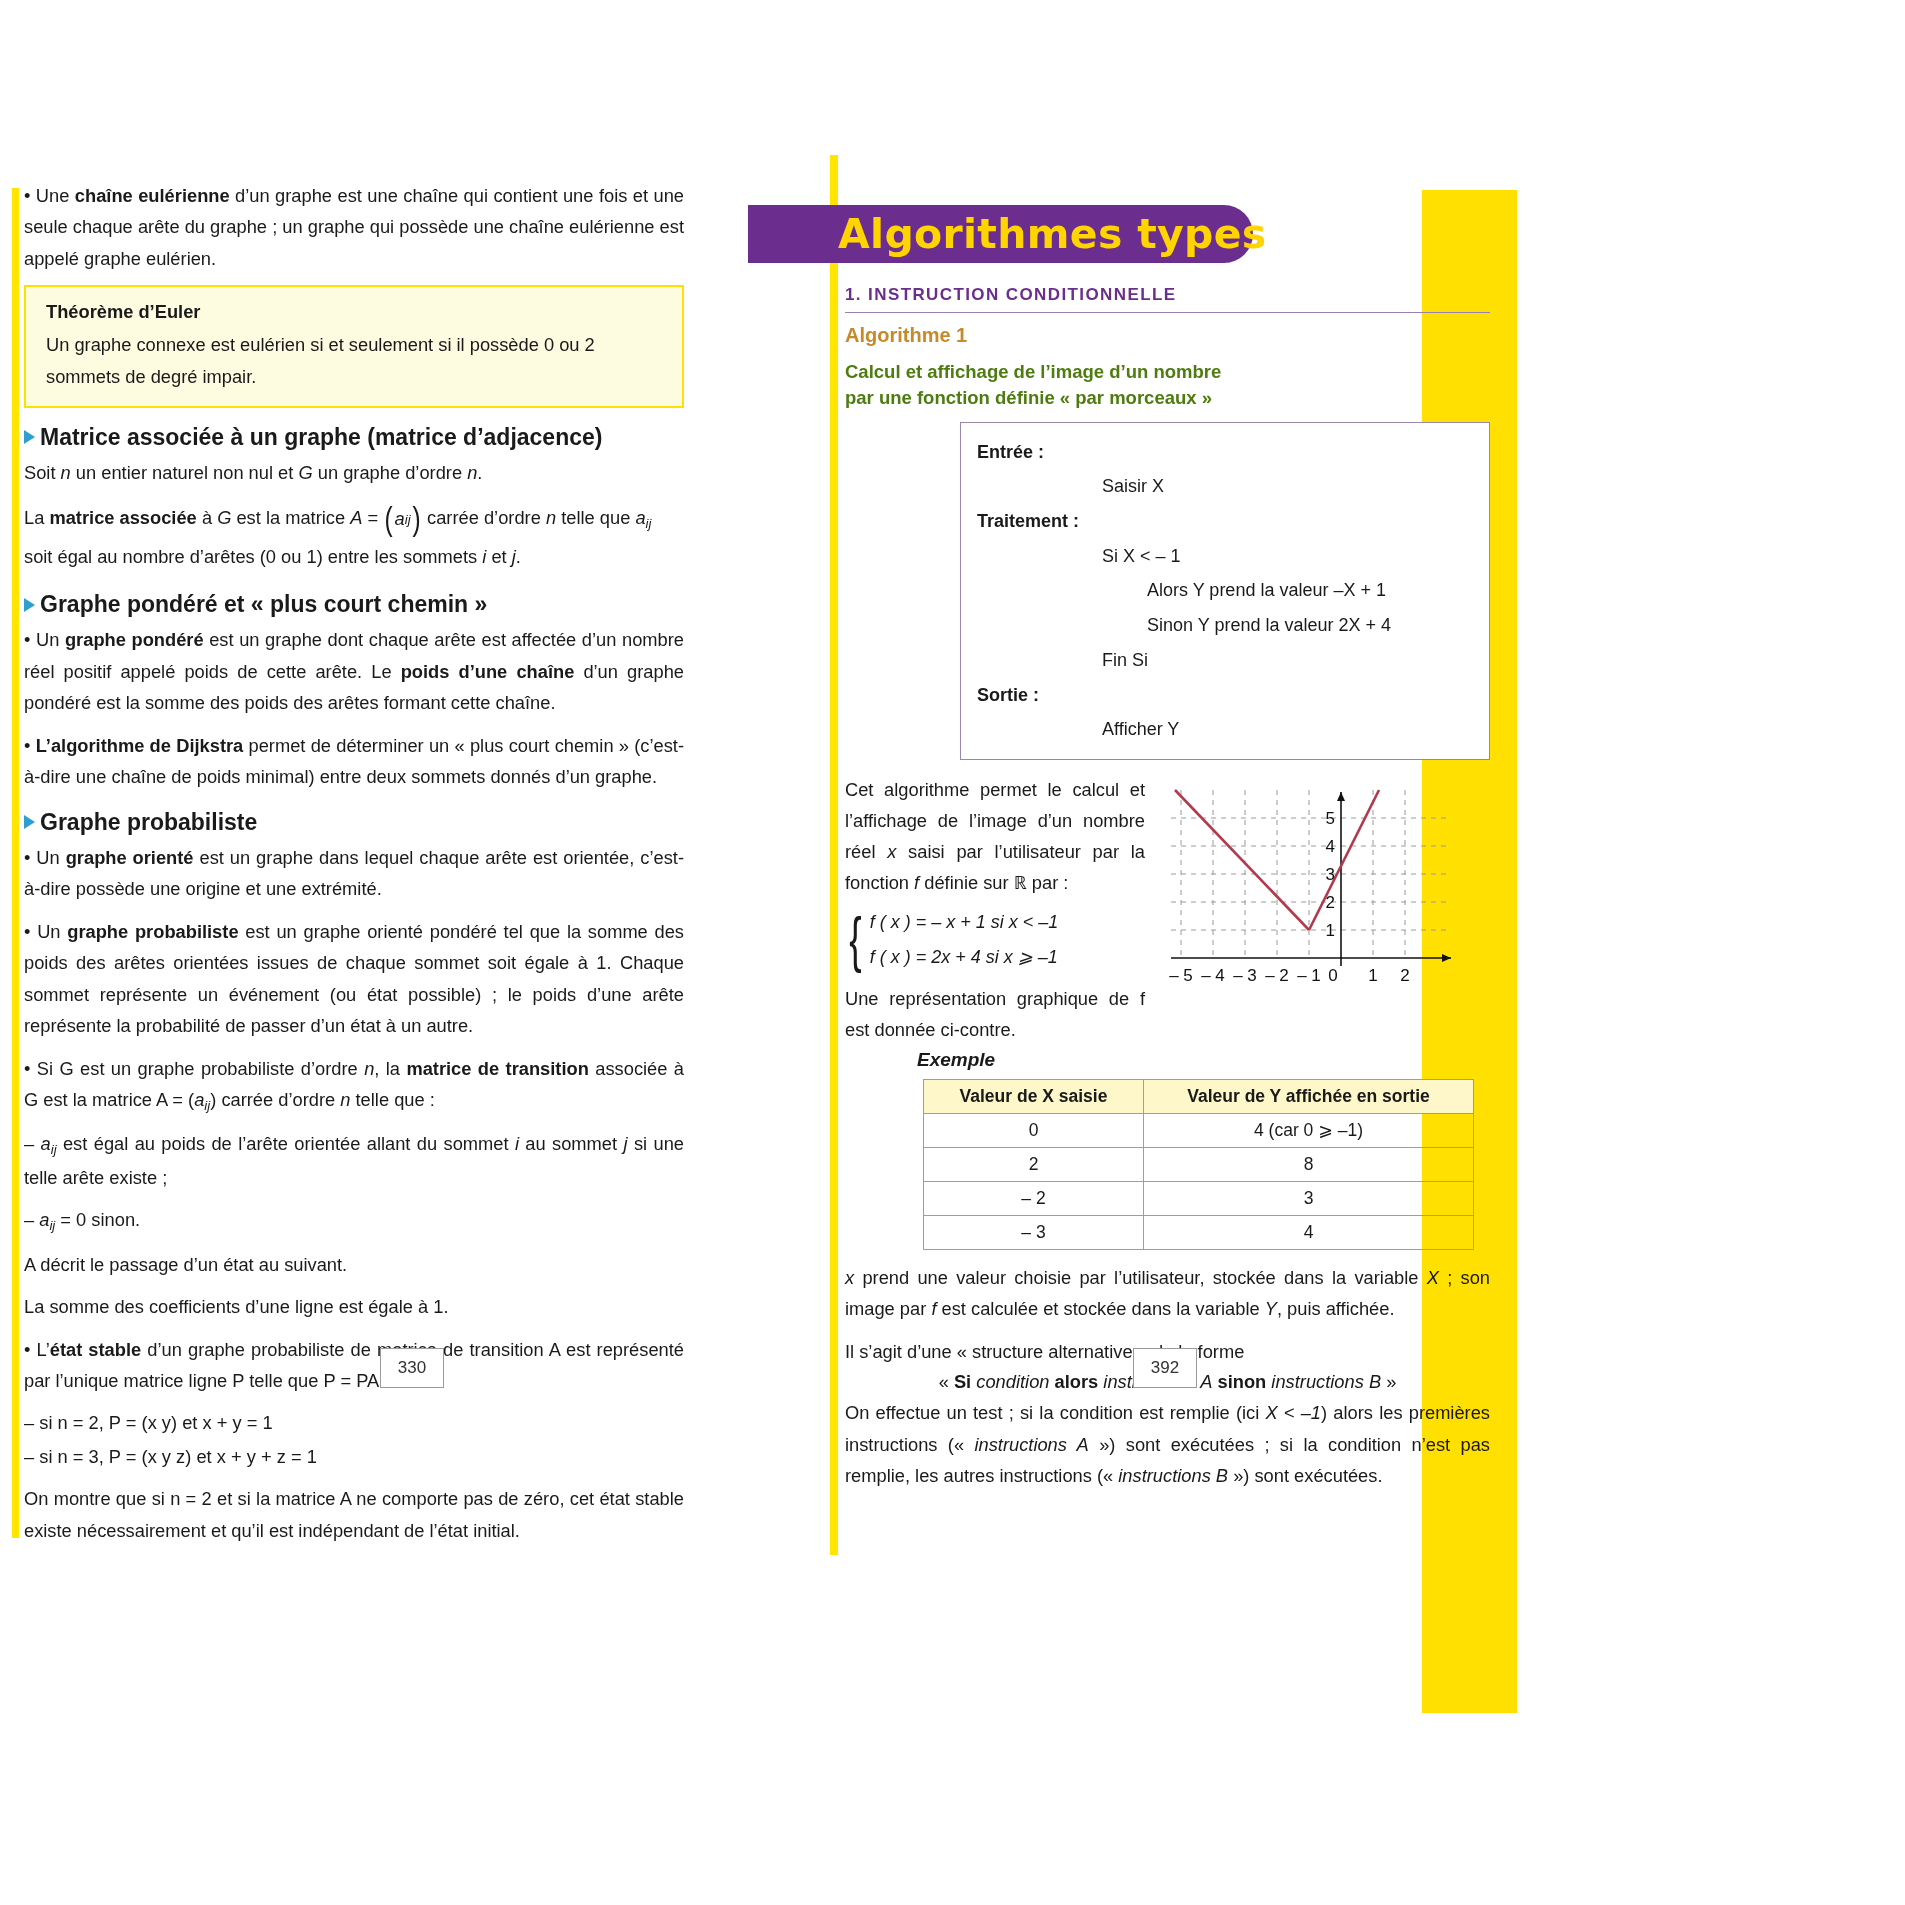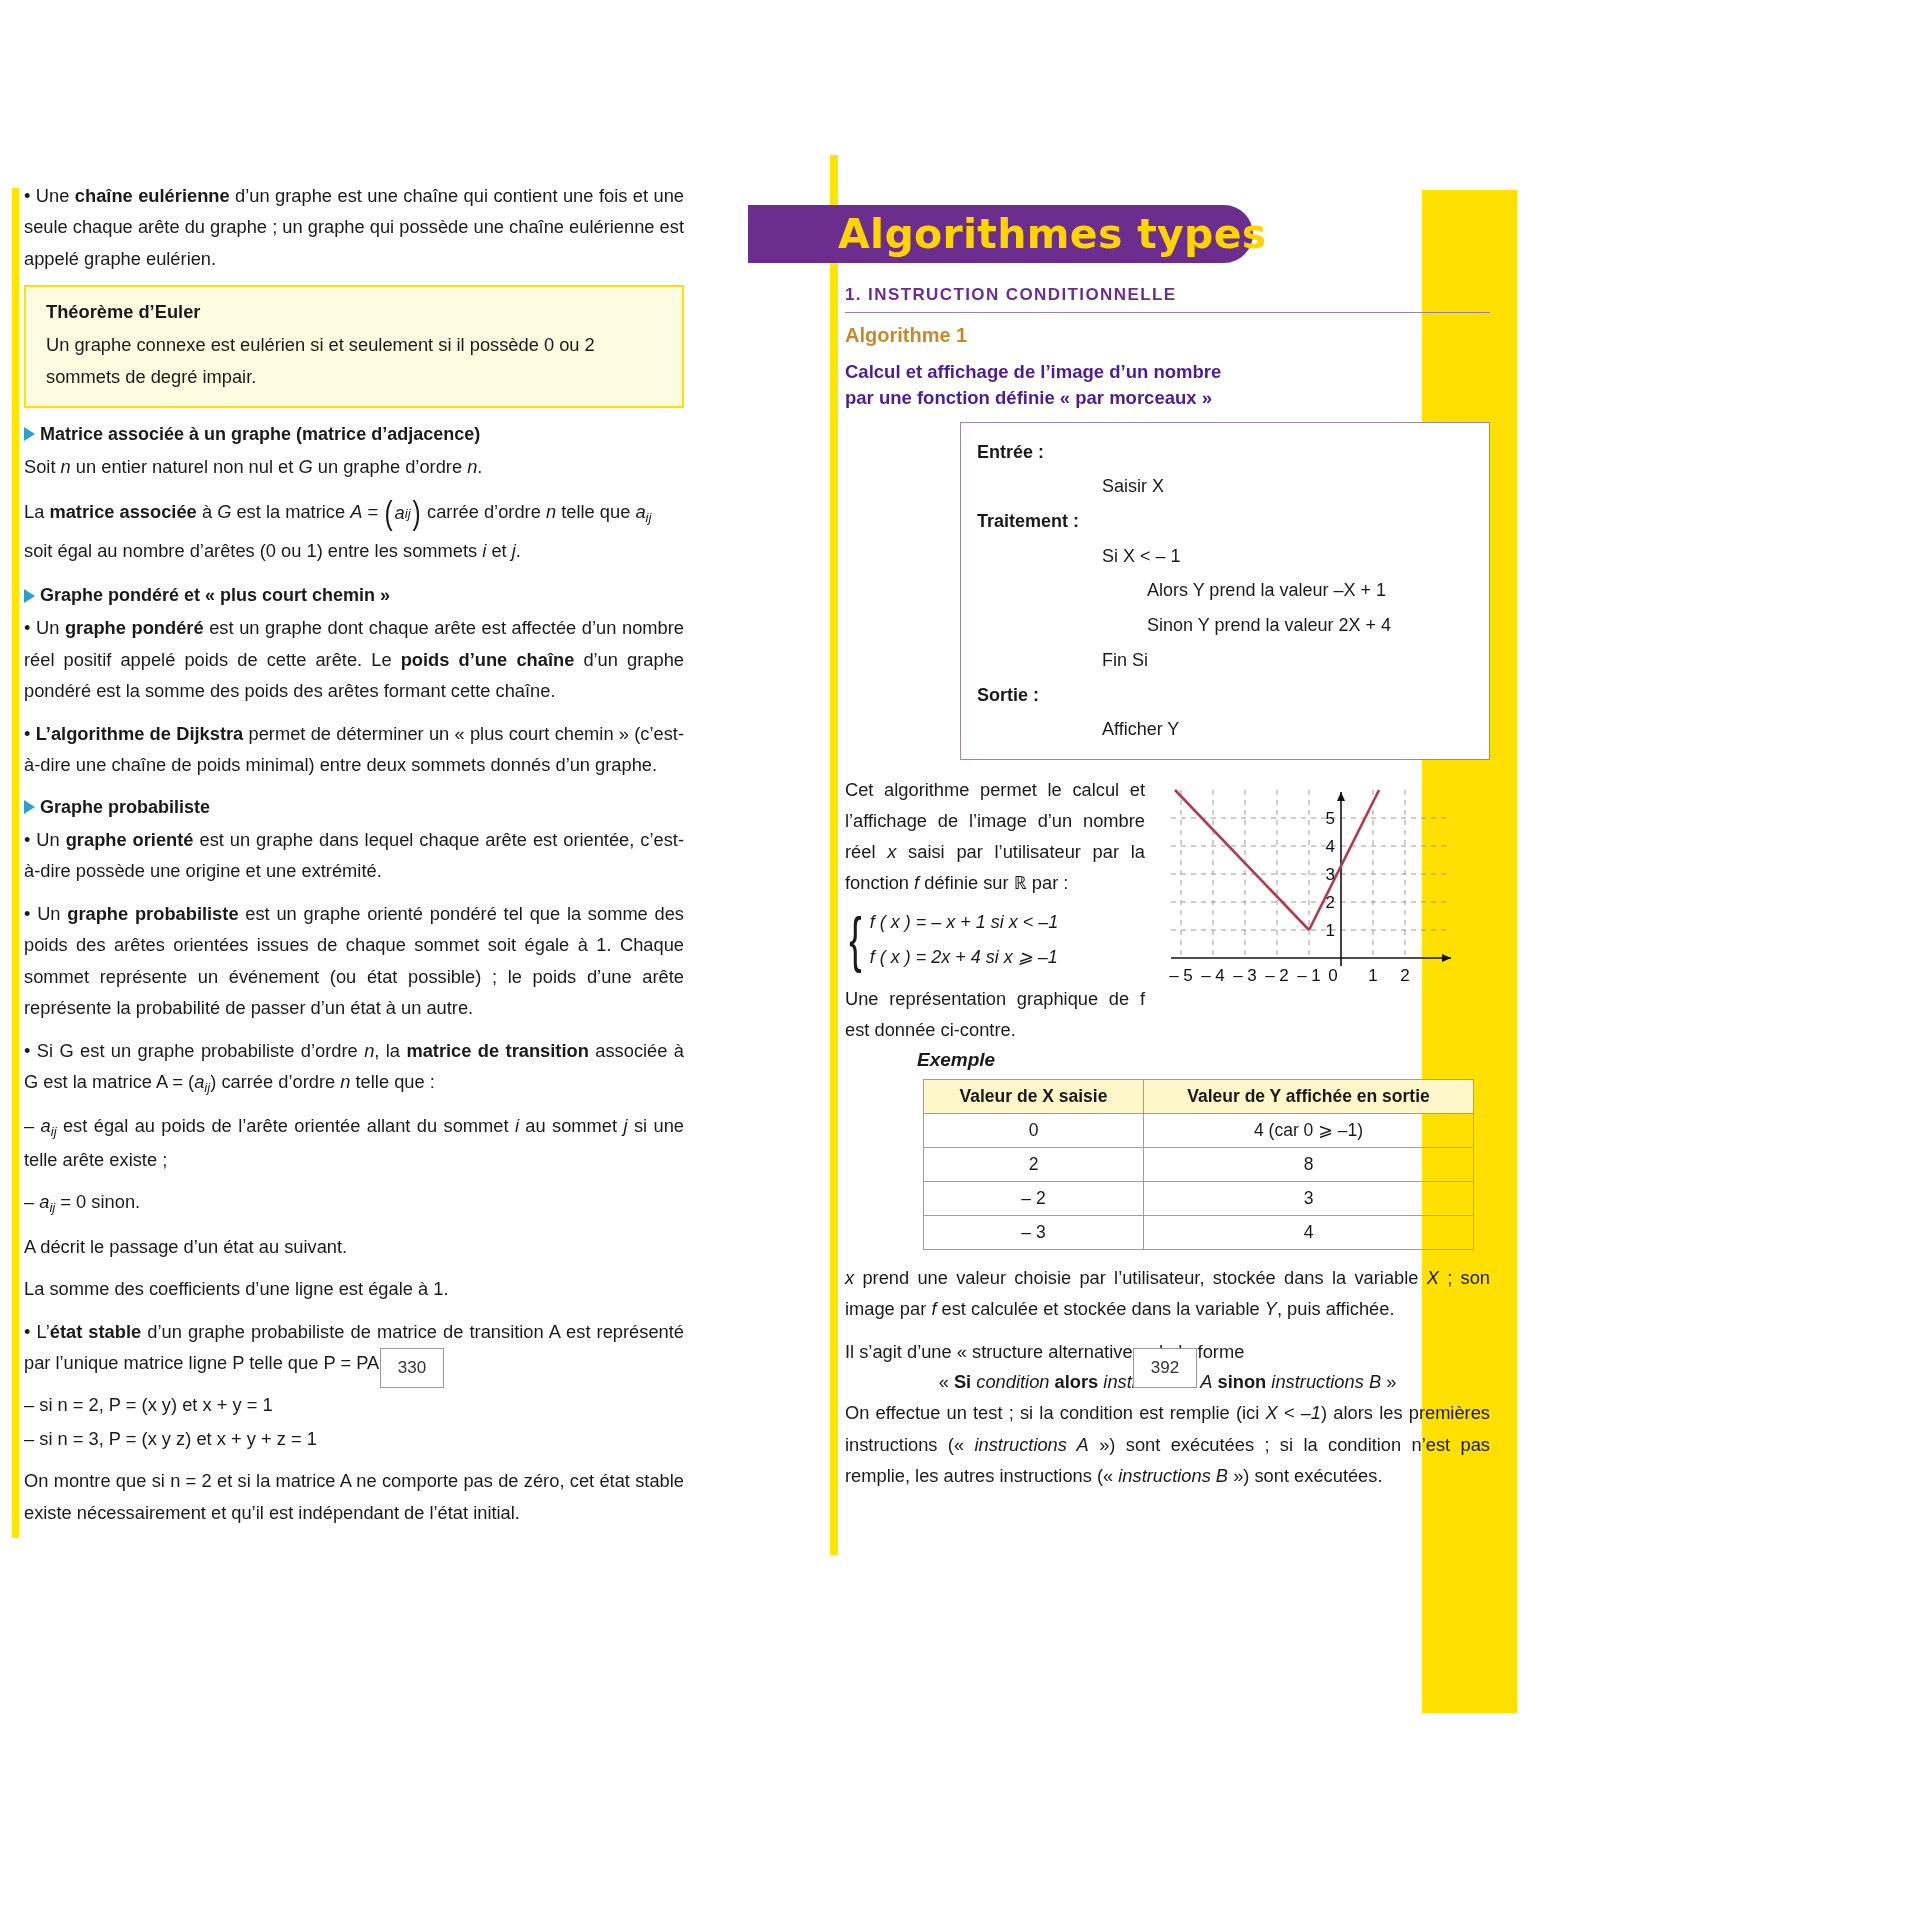--- a/index.html
+++ b/index.html
@@ -50,21 +50,21 @@
     border:2px solid #ffe000;
     background:#fdfbe0;
     padding:14px 20px 14px 20px;
     margin:8px 0 8px 0;
   }
   .theorem-title { font-weight:700; font-size:18.3px; margin-bottom:6px; }
   .theorem-body  { font-size:18.3px; line-height:1.70; }
 
   
   .arrow-head {
-    font-weight:700; font-size:18px;
+    font-weight:700; font-size:23px;
     margin:16px 0 6px 0; display:flex; align-items:center; gap:5px;
   }
   .tri {
     width:0;height:0;
     border-left:11px solid #2f9fd0;
     border-top:7px solid transparent;
     border-bottom:7px solid transparent;
     display:inline-block;
   }
 
@@ -112,21 +112,21 @@
   }
 
   
   .sec-head {
     color:#6b2d8e; font-weight:700; font-size:17px;
     letter-spacing:1.4px;
     border-bottom:1.5px solid #9a7fb0;
     padding-bottom:7px; margin:0 0 11px 0;
   }
   .algo-name { color:#c8892a; font-weight:700; font-size:20px; margin:0 0 12px 0; }
-  .algo-sub  { color:#4c1d95; font-weight:700; font-size:18.5px; line-height:1.42; margin:0 0 10px 0; }
+  .algo-sub  { color:#4d7c0f; font-weight:700; font-size:18.5px; line-height:1.42; margin:0 0 10px 0; }
 
   
   .algo-box {
     border:1.5px solid #9b87ab;
     margin:0 0 14px 115px;
     padding:12px 16px 12px 16px;
     font-size:18px; line-height:1.93;
     background:#fff;
   }
   .algo-box .kw { font-weight:700; }

